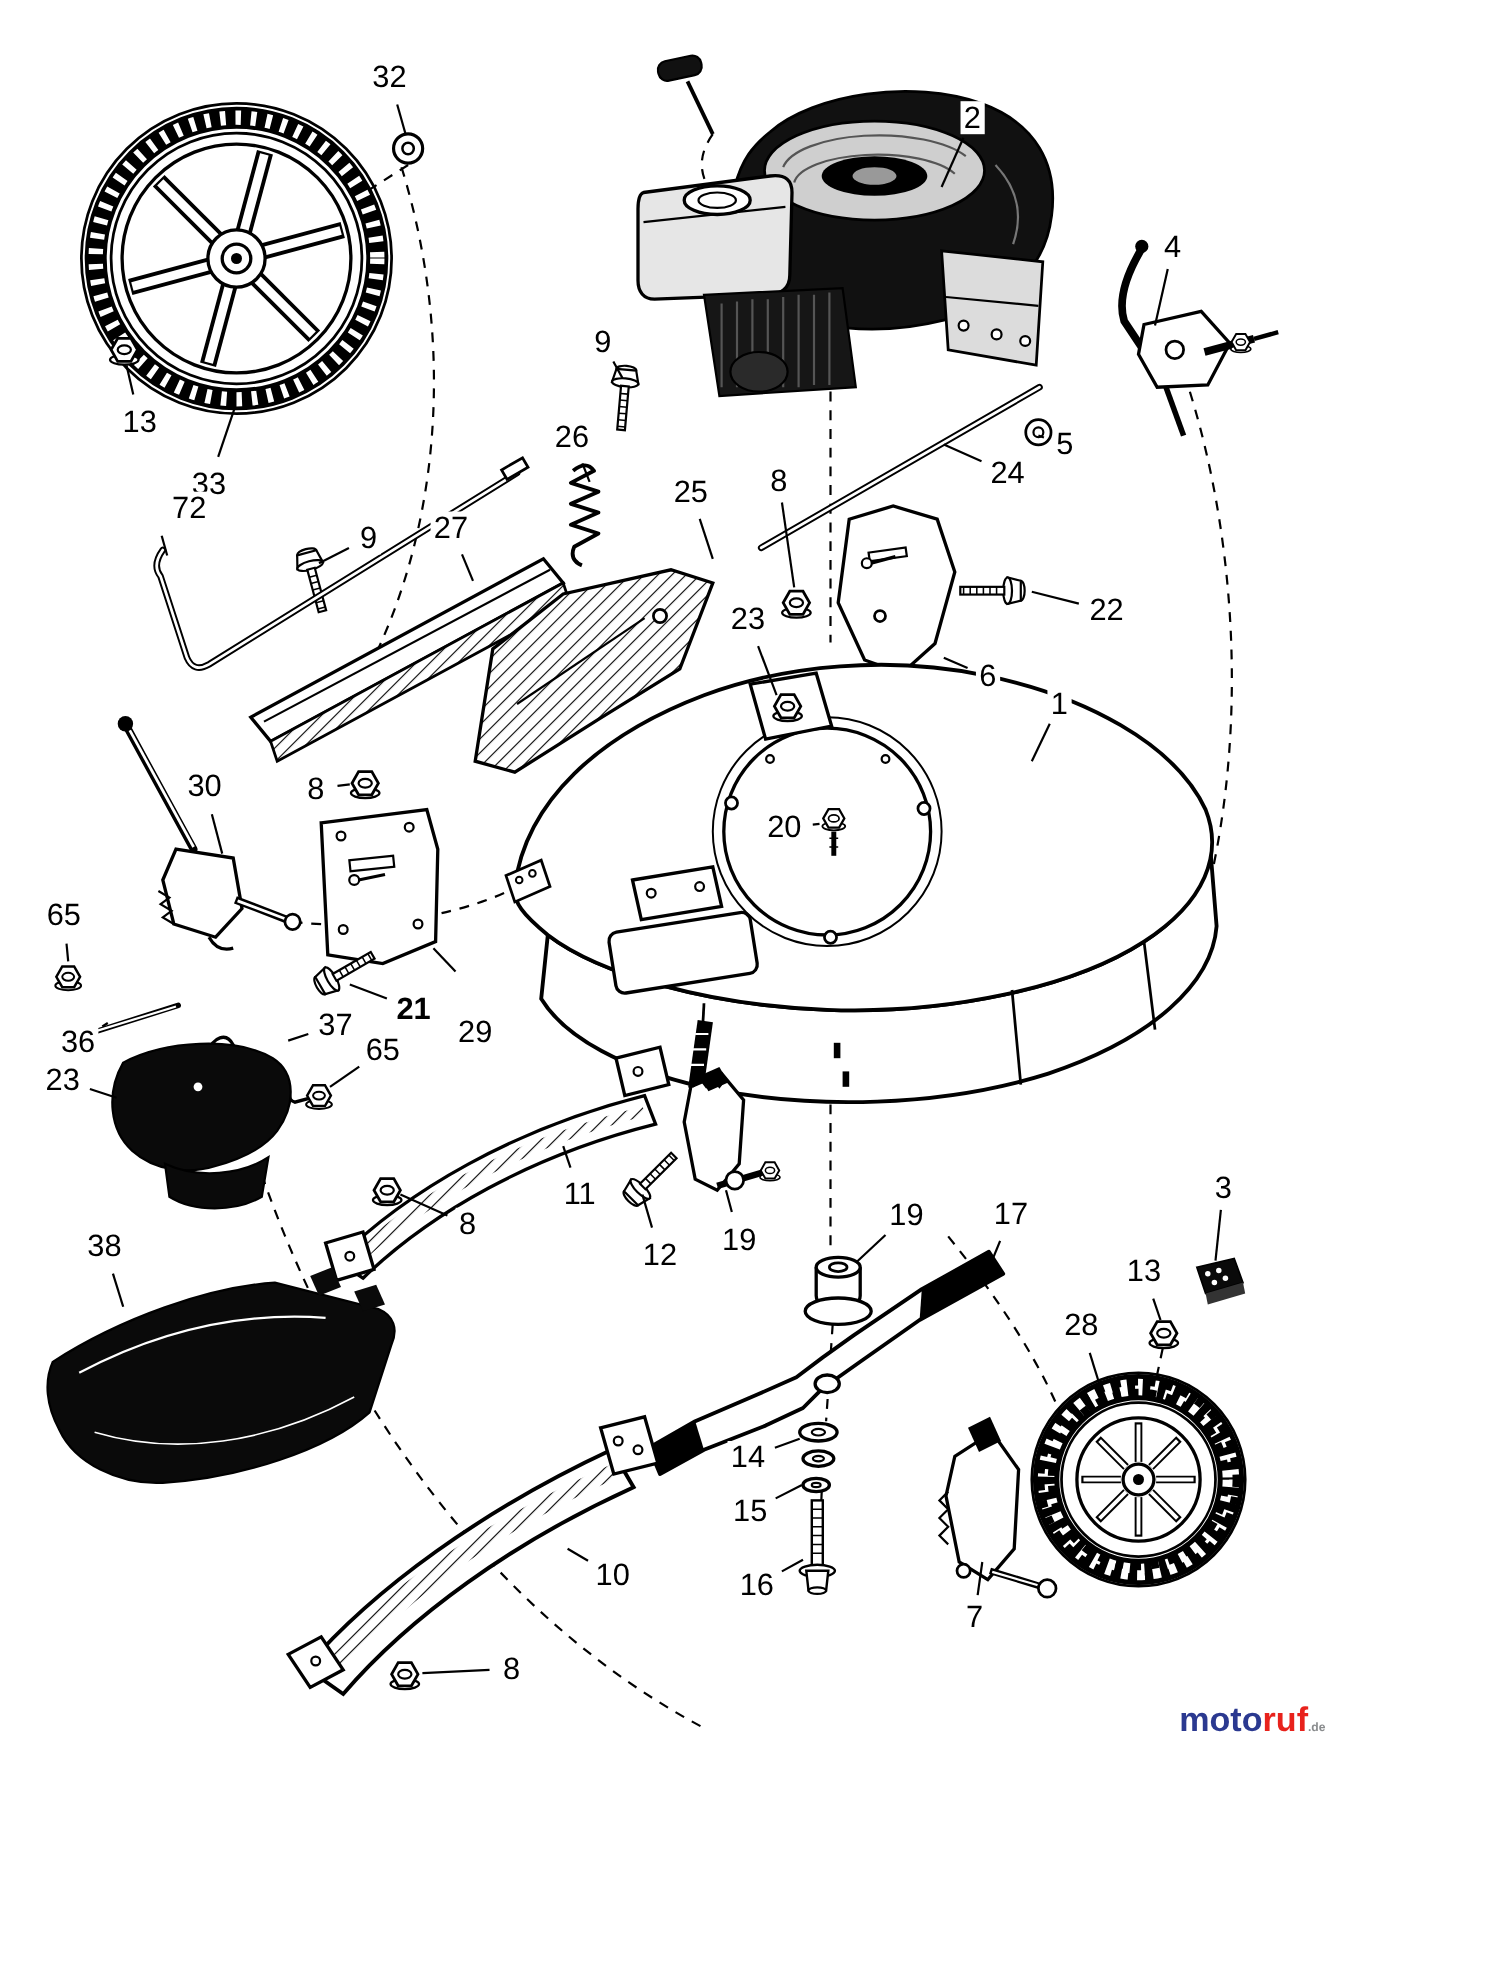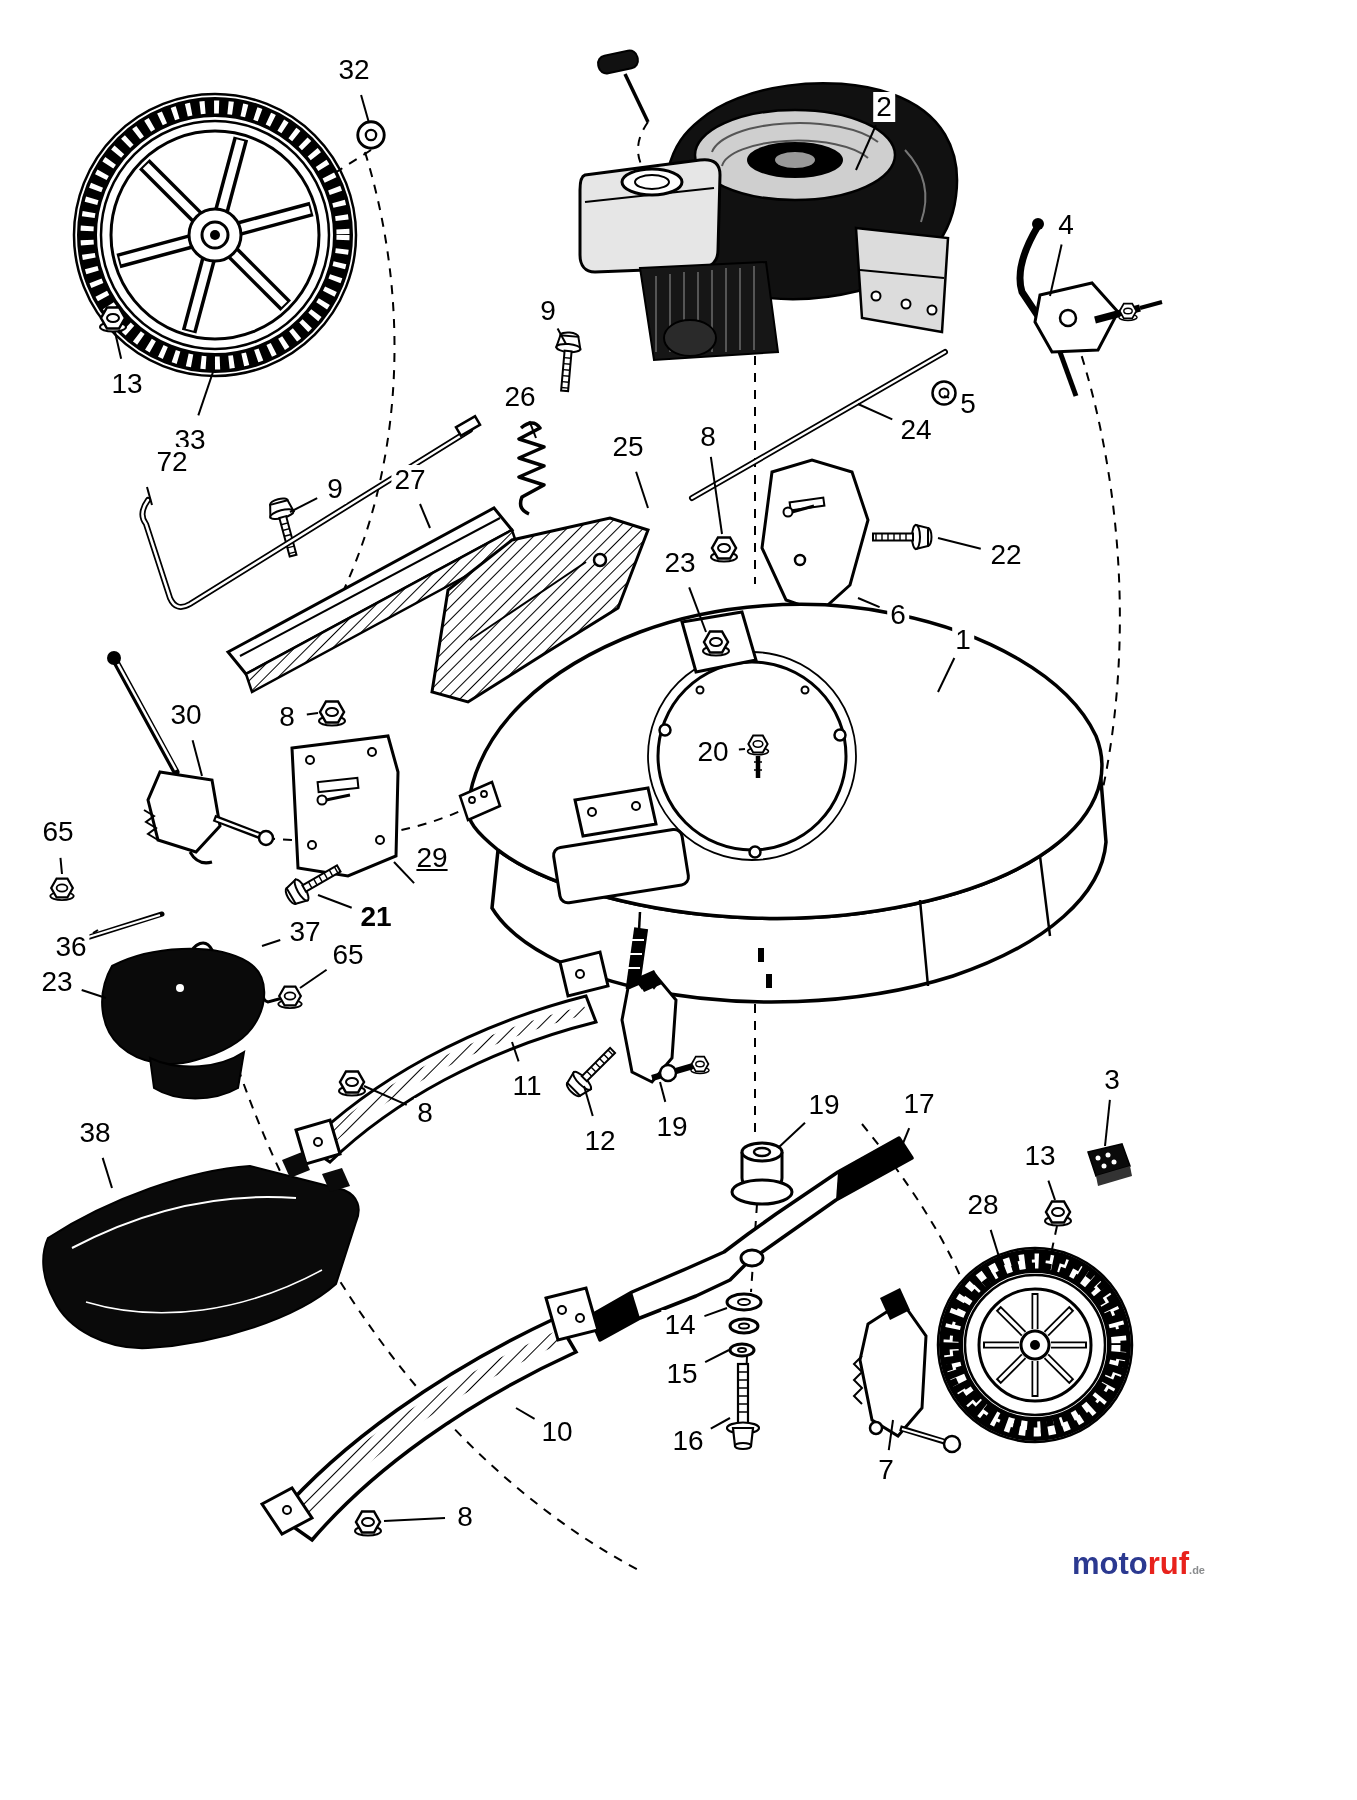--- a/index.html
+++ b/index.html
@@ -450,21 +450,21 @@
       <div class="callout" style="left: 335px; top: 489px;">9</div>
       <div class="callout" style="left: 410px; top: 480px;">27</div>
       <div class="callout" style="left: 1006px; top: 555px;">22</div>
       <div class="callout" style="left: 680px; top: 563px;">23</div>
       <div class="callout" style="left: 898px; top: 615px;">6</div>
       <div class="callout" style="left: 963px; top: 640px;">1</div>
       <div class="callout" style="left: 186px; top: 715px;">30</div>
       <div class="callout" style="left: 287px; top: 717px;">8</div>
       <div class="callout" style="left: 713px; top: 752px;">20</div>
       <div class="callout" style="left: 58px; top: 832px;">65</div>
-      <div class="callout" style="left: 432px; top: 858px; text-decoration: underline;">29</div>
+      <div class="callout" style="left: 432px; top: 938px;">29</div>
       <div class="callout" style="left: 376px; top: 917px; font-weight: bold;">21</div>
       <div class="callout" style="left: 71px; top: 947px;">36</div>
       <div class="callout" style="left: 305px; top: 932px;">37</div>
       <div class="callout" style="left: 57px; top: 982px;">23</div>
       <div class="callout" style="left: 348px; top: 955px;">65</div>
       <div class="callout" style="left: 527px; top: 1086px;">11</div>
       <div class="callout" style="left: 425px; top: 1113px;">8</div>
       <div class="callout" style="left: 600px; top: 1141px;">12</div>
       <div class="callout" style="left: 672px; top: 1127px;">19</div>
       <div class="callout" style="left: 824px; top: 1105px;">19</div>

